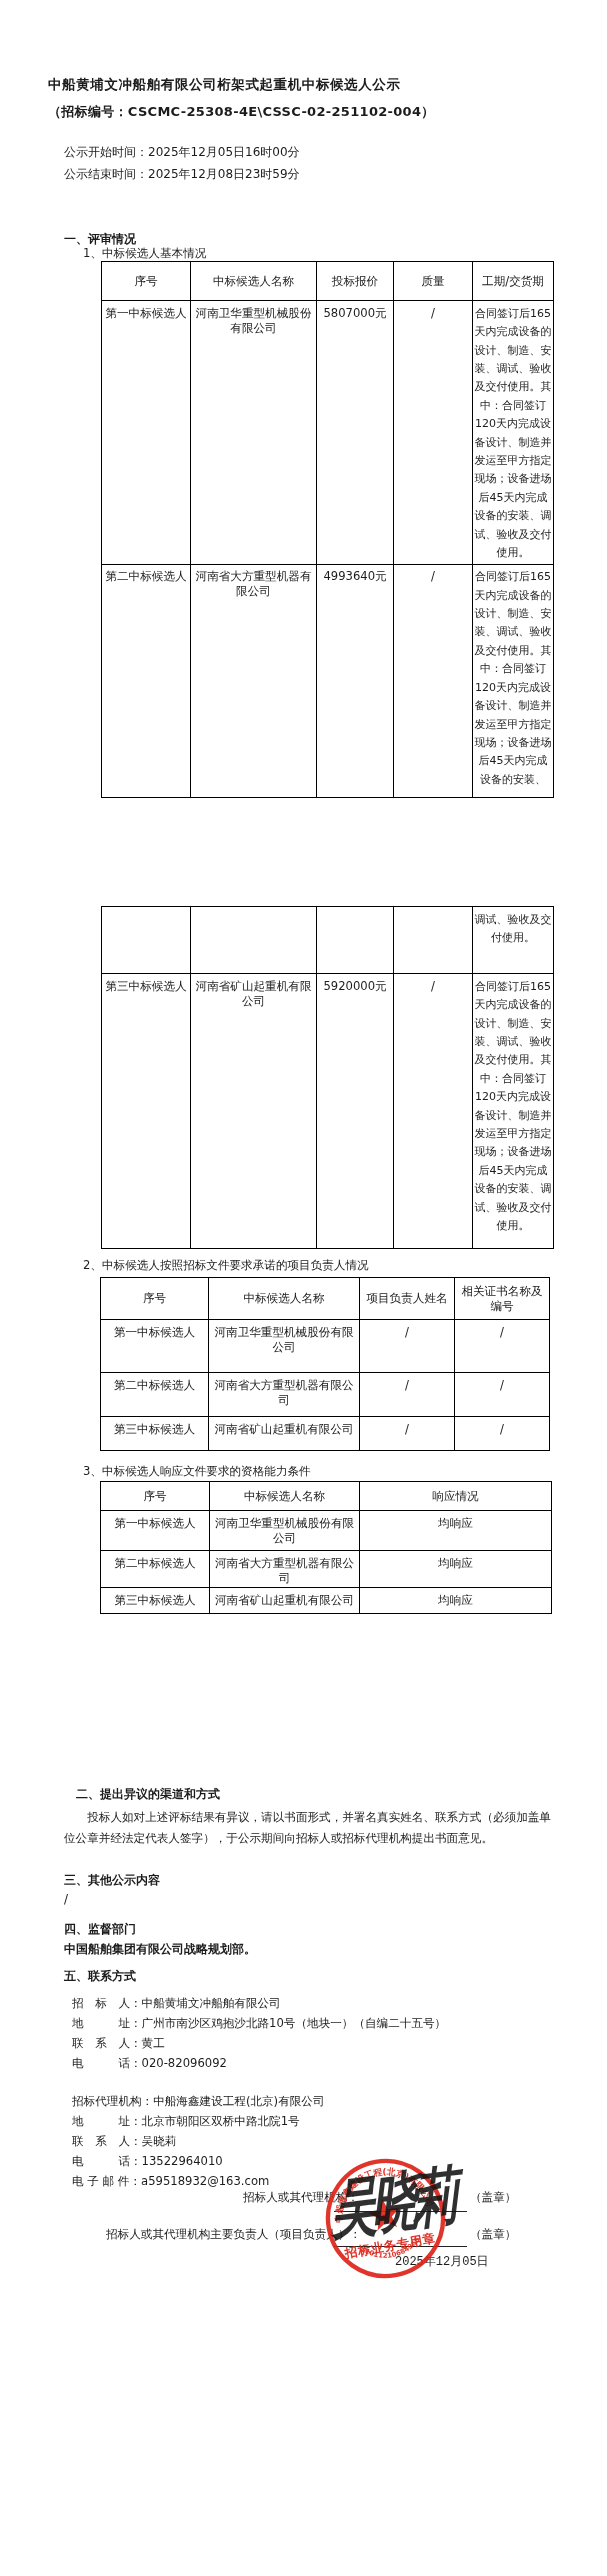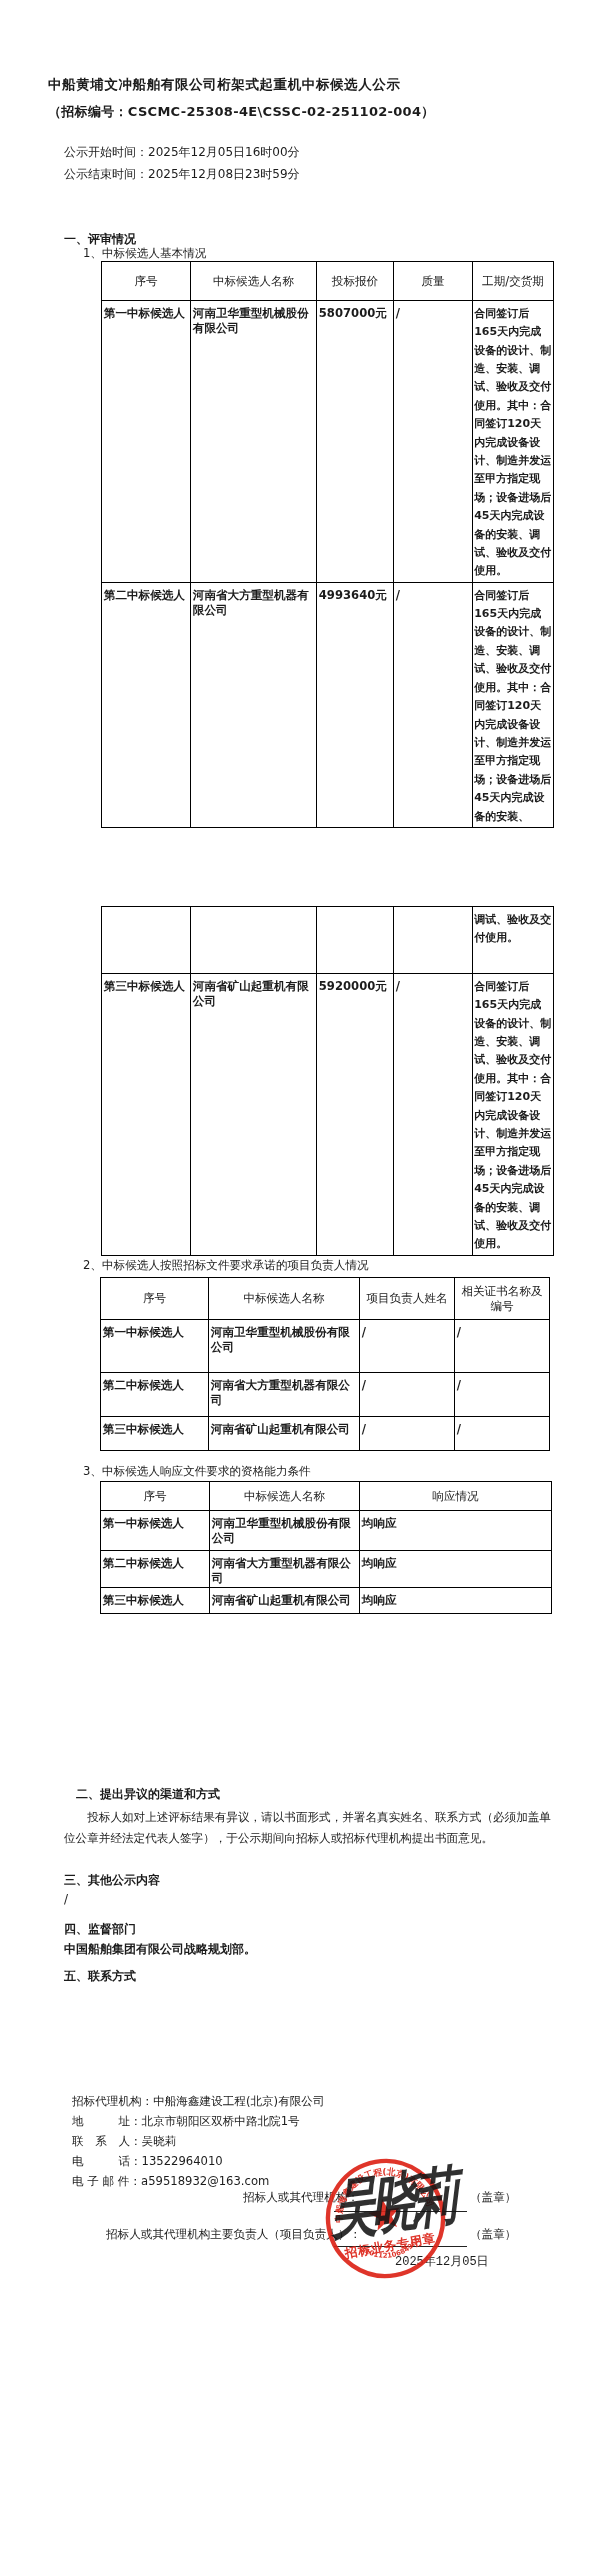--- a/index.html
+++ b/index.html
@@ -9,21 +9,21 @@
   .doc-title{font-size:13.5px;font-weight:bold;letter-spacing:0.6px;}
   .doc-subtitle{font-size:13px;font-weight:bold;letter-spacing:0.3px;}
   .meta{font-size:12px;}
   .body-text{font-size:11.6px;line-height:21px;width:490px;}
   .indent{text-indent:2em;}
   .h-bold{font-size:12px;font-weight:bold;}
   .caption{font-size:11.6px;}
   table{border-collapse:collapse;table-layout:fixed;padding-left:14px;}
   td,th{border:1.2px solid #000;font-size:11.6px;font-weight:normal;overflow:hidden;}
   th{text-align:center;vertical-align:middle;padding:2.4px 1.2px;}
-  td{vertical-align:top;padding:4.9px 1.8px 1.2px 1.8px;font-weight:bold;}
+  td{text-align:center;vertical-align:top;padding:4.9px 1.8px 1.2px 1.8px;}
   td.delivery{font-size:11px;line-height:18.4px;padding:3.7px 1.2px 1.2px 1.2px;}
   td.empty{border:1.2px solid #000;}
   .contact-group{font-size:11.6px;line-height:20px;white-space:nowrap;}
   .sign-label{font-size:11.6px;white-space:nowrap;}
   .sign-underline{position:absolute;height:1.2px;background:#222;}
   .date-line{font-size:12px;font-family:Liberation Mono, monospace;}
   .seal-svg{opacity:.92;}
   .signature{font-size:47px;font-weight:bold;color:#141414;opacity:.88;white-space:nowrap;
              letter-spacing:-6.1px;transform:rotate(-7deg) skewX(-14deg) scaleY(1.35);transform-origin:left top;}
 </style>
@@ -171,20 +171,26 @@
   <div class="abs body-text indent" style="left:64px;top:1807px;">投标人如对上述评标结果有异议，请以书面形式，并署名真实姓名、联系方式（必须加盖单位公章并经法定代表人签字），于公示期间向招标人或招标代理机构提出书面意见。</div>
 
   <div class="abs h-bold" style="left:64px;top:1872px;">三、其他公示内容</div>
   <div class="abs meta" style="left:64px;top:1892px;">/</div>
 
   <div class="abs h-bold" style="left:64px;top:1921px;">四、监督部门</div>
   <div class="abs h-bold" style="left:64px;top:1941px;">中国船舶集团有限公司战略规划部。</div>
 
   <div class="abs h-bold" style="left:64px;top:1968px;">五、联系方式</div>
 
+  <div class="abs contact-group" style="left:72px;top:1993px;">
+    <div><span>招　标　人：</span><span>中船黄埔文冲船舶有限公司</span></div>
+    <div><span>地　　　址：</span><span>广州市南沙区鸡抱沙北路10号（地块一）（自编二十五号）</span></div>
+    <div><span>联　系　人：</span><span>黄工</span></div>
+    <div><span>电　　　话：</span><span>020-82096092</span></div>
+  </div>
 
   <div class="abs contact-group" style="left:72px;top:2091px;">
     <div><span>招标代理机构：</span><span>中船海鑫建设工程(北京)有限公司</span></div>
     <div><span>地　　　址：</span><span>北京市朝阳区双桥中路北院1号</span></div>
     <div><span>联　系　人：</span><span>吴晓莉</span></div>
     <div><span>电　　　话：</span><span>13522964010</span></div>
     <div><span>电 子 邮 件：</span><span>a59518932@163.com</span></div>
   </div>
 
   <div class="abs sign-label" style="left:243px;top:2190px;">招标人或其代理机构：</div>

